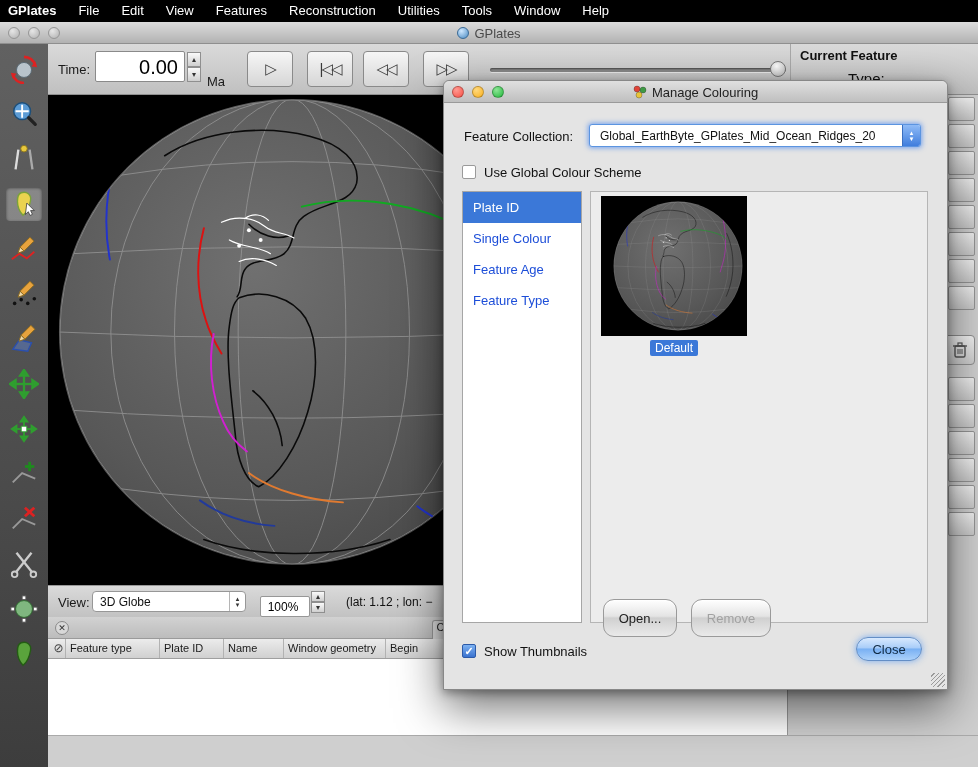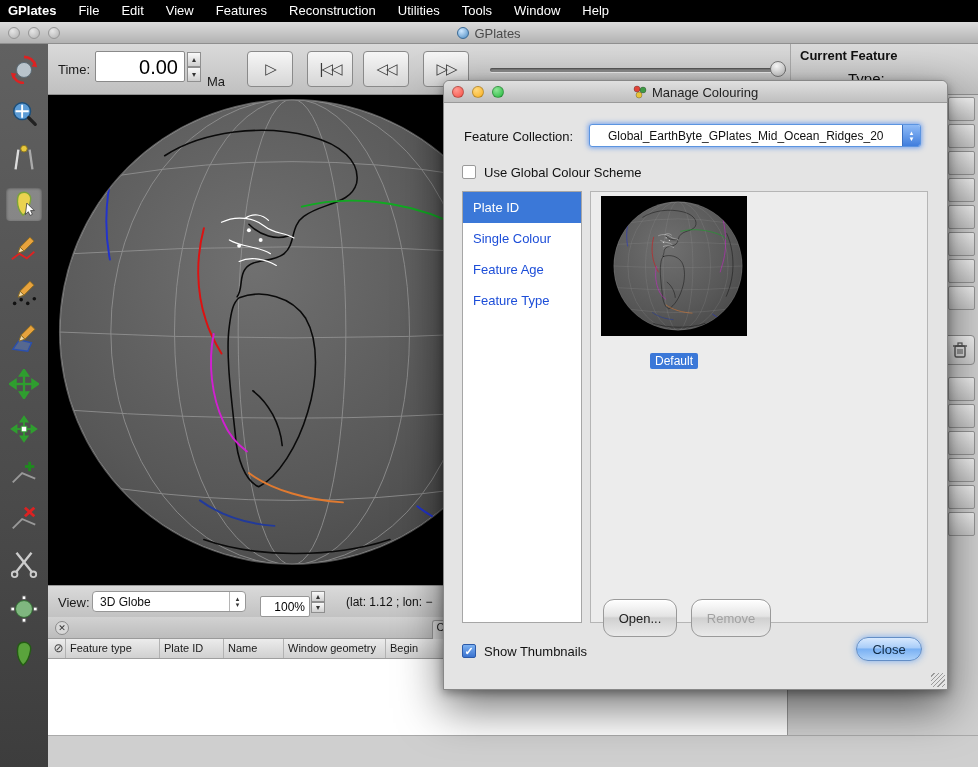--- a/index.html
+++ b/index.html
@@ -67,21 +67,21 @@
 
   
   .viewbar { left:48px; top:541px; width:739px; height:32px;
     background:linear-gradient(#dadada,#c2c2c2); border-top:1px solid #989898; }
   .dropdown { position:absolute; left:44px; top:5px; width:154px; height:21px; background:#fff;
     border:1px solid #979797; border-radius:4px; font-size:12px; color:#111; display:flex; align-items:center; }
   .dropdown .dtext { flex:1; padding-left:7px; }
   .dropdown .darrows { width:16px; height:100%; border-left:1px solid #b5b5b5; display:flex;
     flex-direction:column; align-items:center; justify-content:center; font-size:7px; line-height:6px; color:#333; }
   .zoom-box { position:absolute; left:212px; top:10px; width:50px; height:21px; background:#fff;
-    border:1px solid #979797; border-radius:2px; font-size:12px; text-align:right; padding:3px 4px 0 0; }
+    border:1px solid #979797; border-radius:2px; font-size:12px; text-align:center; padding:3px 4px 0 0; }
   .coords { position:absolute; left:298px; top:9px; font-size:12px; color:#111; white-space:nowrap; }
 
   
   .bpanel { left:48px; top:573px; width:739px; height:118px; background:#fff; }
   .tabstrip { position:absolute; left:0; top:0; width:739px; height:22px;
     background:linear-gradient(#d2d2d2,#bcbcbc); border-bottom:1px solid #9a9a9a; }
   .xcircle { position:absolute; left:7px; top:4px; width:14px; height:14px; border-radius:50%;
     background:#d8d8d8; border:1px solid #8a8a8a; font-size:9px; line-height:12px; text-align:center; color:#333; }
   .ctab { position:absolute; left:384px; top:3px; width:17px; height:19px;
     background:#dddddd; border:1px solid #999; border-bottom:none; border-radius:3px 3px 0 0;
@@ -101,37 +101,37 @@
     box-shadow:0 18px 45px rgba(0,0,0,.55), 0 3px 10px rgba(0,0,0,.35); }
   .dtitle { position:absolute; left:0; top:0; width:100%; height:22px;
     background:linear-gradient(#e0e0e0,#bfbfbf); border-bottom:1px solid #9a9a9a; border-radius:6px 6px 0 0; }
   .dtl { position:absolute; top:5px; width:12px; height:12px; border-radius:50%; border:1px solid rgba(0,0,0,.25); }
   .dtitle-text { position:absolute; left:0; right:0; top:0; height:22px; display:flex; gap:5px;
     align-items:center; justify-content:center; font-size:13px; color:#222; }
   .fc-label { position:absolute; left:20px; top:48px; font-size:13px; color:#111; }
   .combo { position:absolute; left:145px; top:43px; width:332px; height:23px; background:#fff;
     border:1px solid #5b94e0; border-radius:3px; box-shadow:0 0 5px 1px rgba(80,140,240,.75);
     display:flex; align-items:center; overflow:hidden; }
-  .combo .ctext { flex:1; font-size:12px; color:#111; padding-left:18px; white-space:nowrap; overflow:hidden; }
+  .combo .ctext { flex:1; font-size:12px; color:#111; padding-left:10px; white-space:nowrap; overflow:hidden; }
   .combo .cstep { width:18px; height:100%; background:linear-gradient(#8fbbf7,#3f7ddd);
     display:flex; flex-direction:column; align-items:center; justify-content:center;
     font-size:6px; line-height:6px; color:#fff; border-left:1px solid #3a6fc0; }
   .chk { position:absolute; width:14px; height:14px; background:#fff; border:1px solid #9a9a9a; border-radius:2px; }
   .chk.checked { background:linear-gradient(#7db2f2,#3a72cf); border-color:#2c5aa8; color:#fff;
     font-size:11px; line-height:12px; text-align:center; font-weight:bold; }
   .chk-label { position:absolute; font-size:13px; color:#111; }
   .cat-list { position:absolute; left:18px; top:110px; width:120px; height:432px; background:#fff;
     border:1px solid #a6a6a6; }
   .cat-item { height:31px; line-height:31px; padding-left:10px; font-size:13px; color:#1d4ed8; }
   .cat-item.selected { background:#3b78d8; color:#fff; }
   .thumb-pane { position:absolute; left:146px; top:110px; width:338px; height:432px;
     background:#ececec; border:1px solid #b5b5b5; }
   .thumb { position:absolute; width:146px; }
   .thumb .img { width:146px; height:140px; background:#000; }
-  .thumb .cap { margin-top:18px; text-align:center; font-size:12px; color:#111; }
+  .thumb .cap { margin-top:5px; text-align:center; font-size:12px; color:#111; }
   .thumb .cap .selcap { background:#3b78d8; color:#fff; padding:1px 5px; border-radius:2px; }
   .aquabtn { position:absolute; height:38px; border:1px solid #9a9a9a; border-radius:11px;
     background:linear-gradient(#ffffff,#e4e4e4 45%,#d0d0d0 50%,#eaeaea);
     font-size:13px; color:#222; display:flex; align-items:center; justify-content:center;
     box-shadow:inset 0 1px 0 #fff; }
   .aquabtn.disabled { color:#a2a2a2; }
   .closebtn { position:absolute; left:412px; top:556px; width:66px; height:24px; border:1px solid #638ec6;
     border-radius:12px; background:linear-gradient(#d8e9fe,#a9cdf9 45%,#79b0f3 50%,#abd1fa);
     font-size:13px; color:#102a43; display:flex; align-items:center; justify-content:center;
     box-shadow:0 0 7px rgba(100,160,240,.85); }

